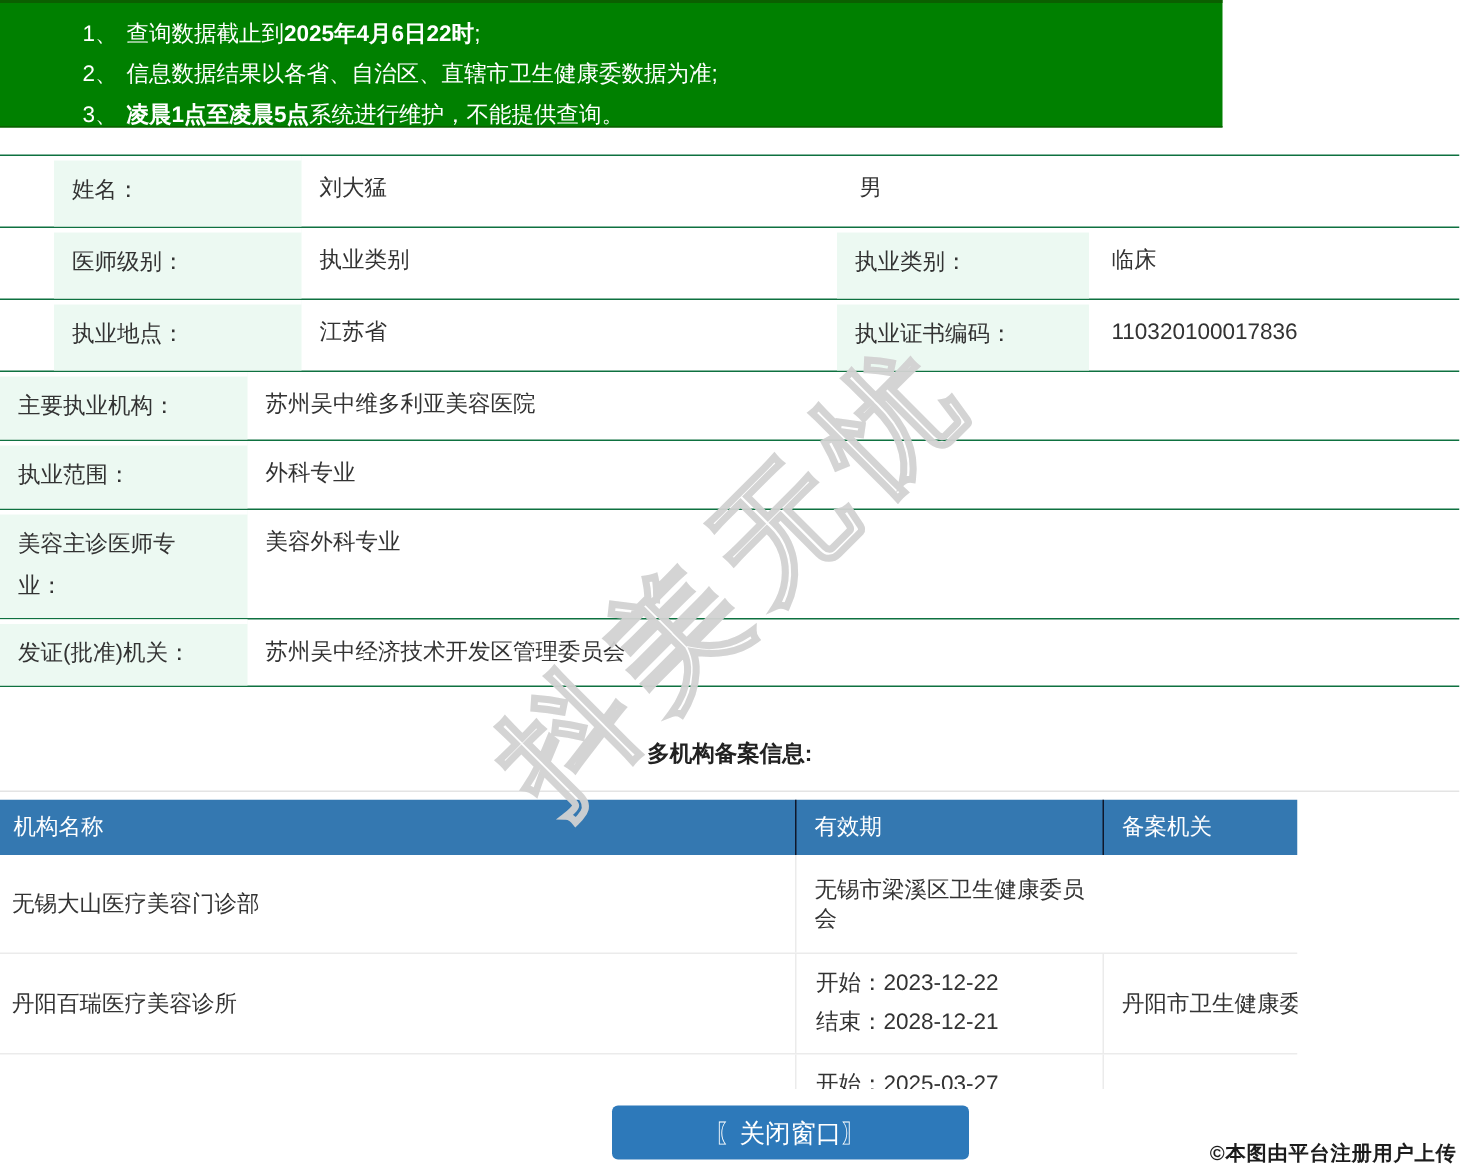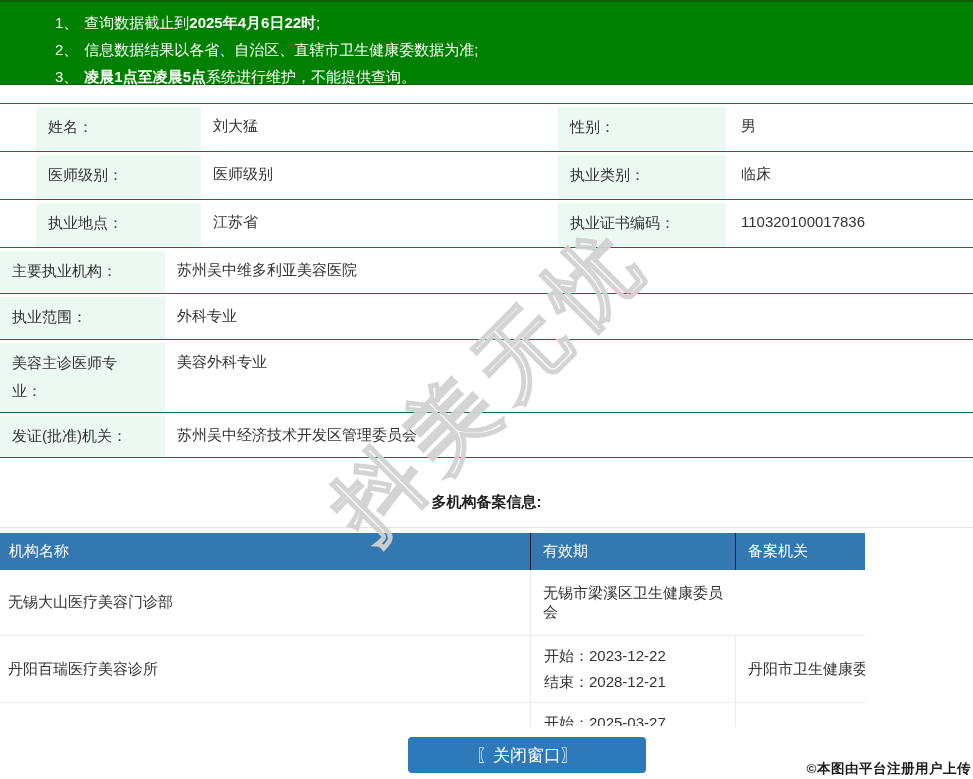--- a/index.html
+++ b/index.html
@@ -1,21 +1,21 @@
 <!DOCTYPE html>
 <html style="--banner-green: #008000; --line-green: #0e7140; --mint: #ecf9f2; --header-blue: #3478b1; --button-blue: #2d79ba;"><head>
 <meta charset="utf-8">
 <style>
   * { margin:0; padding:0; box-sizing:border-box; }
   html,body { width:973px; height:779px; background:#fff; overflow:hidden;
     font-family:"Liberation Sans","DejaVu Sans",sans-serif; color:#333; }
   .page { position:relative; width:973px; height:779px; }
 
   
-  .banner { position:absolute; left:0; top:0; width:973px; height:85px;
+  .banner { position:absolute; left:0; top:0; width:815px; height:85px;
     background:var(--banner-green,#008000);
     border-top:2px solid #0b5f00; border-bottom:1px solid #0b5f00;
     color:#fff; font-size:15px; padding:7px 0 0 55px; }
   .banner .bline { height:27px; line-height:27px; white-space:nowrap; }
   .banner .num { margin-right:6px; }
   .banner b { font-weight:700; }
 
   
   .profile { position:absolute; left:0; top:103px; width:973px;
     border-top:1px solid var(--line-green,#0e7140); }
@@ -79,26 +79,25 @@
     </div>
     <div class="bline">
       <span class="num">3、</span><span></span><b>凌晨1点至凌晨5点</b><span>系统进行维护，不能提供查询。</span>
     </div>
   </div>
 
   <div class="profile">
     <div class="prow h48">
       <div class="plabel">姓名：</div>
       <div class="pvalue">刘大猛</div>
-      <div class="plabel">性别：</div>
       <div class="pvalue v2">男</div>
     </div>
     <div class="prow h48">
       <div class="plabel">医师级别：</div>
-      <div class="pvalue">医师级别</div>
+      <div class="pvalue">执业类别</div>
       <div class="plabel">执业类别：</div>
       <div class="pvalue v2">临床</div>
     </div>
     <div class="prow h48">
       <div class="plabel">执业地点：</div>
       <div class="pvalue">江苏省</div>
       <div class="plabel">执业证书编码：</div>
       <div class="pvalue v2">110320100017836</div>
     </div>
     <div class="prow h46">

